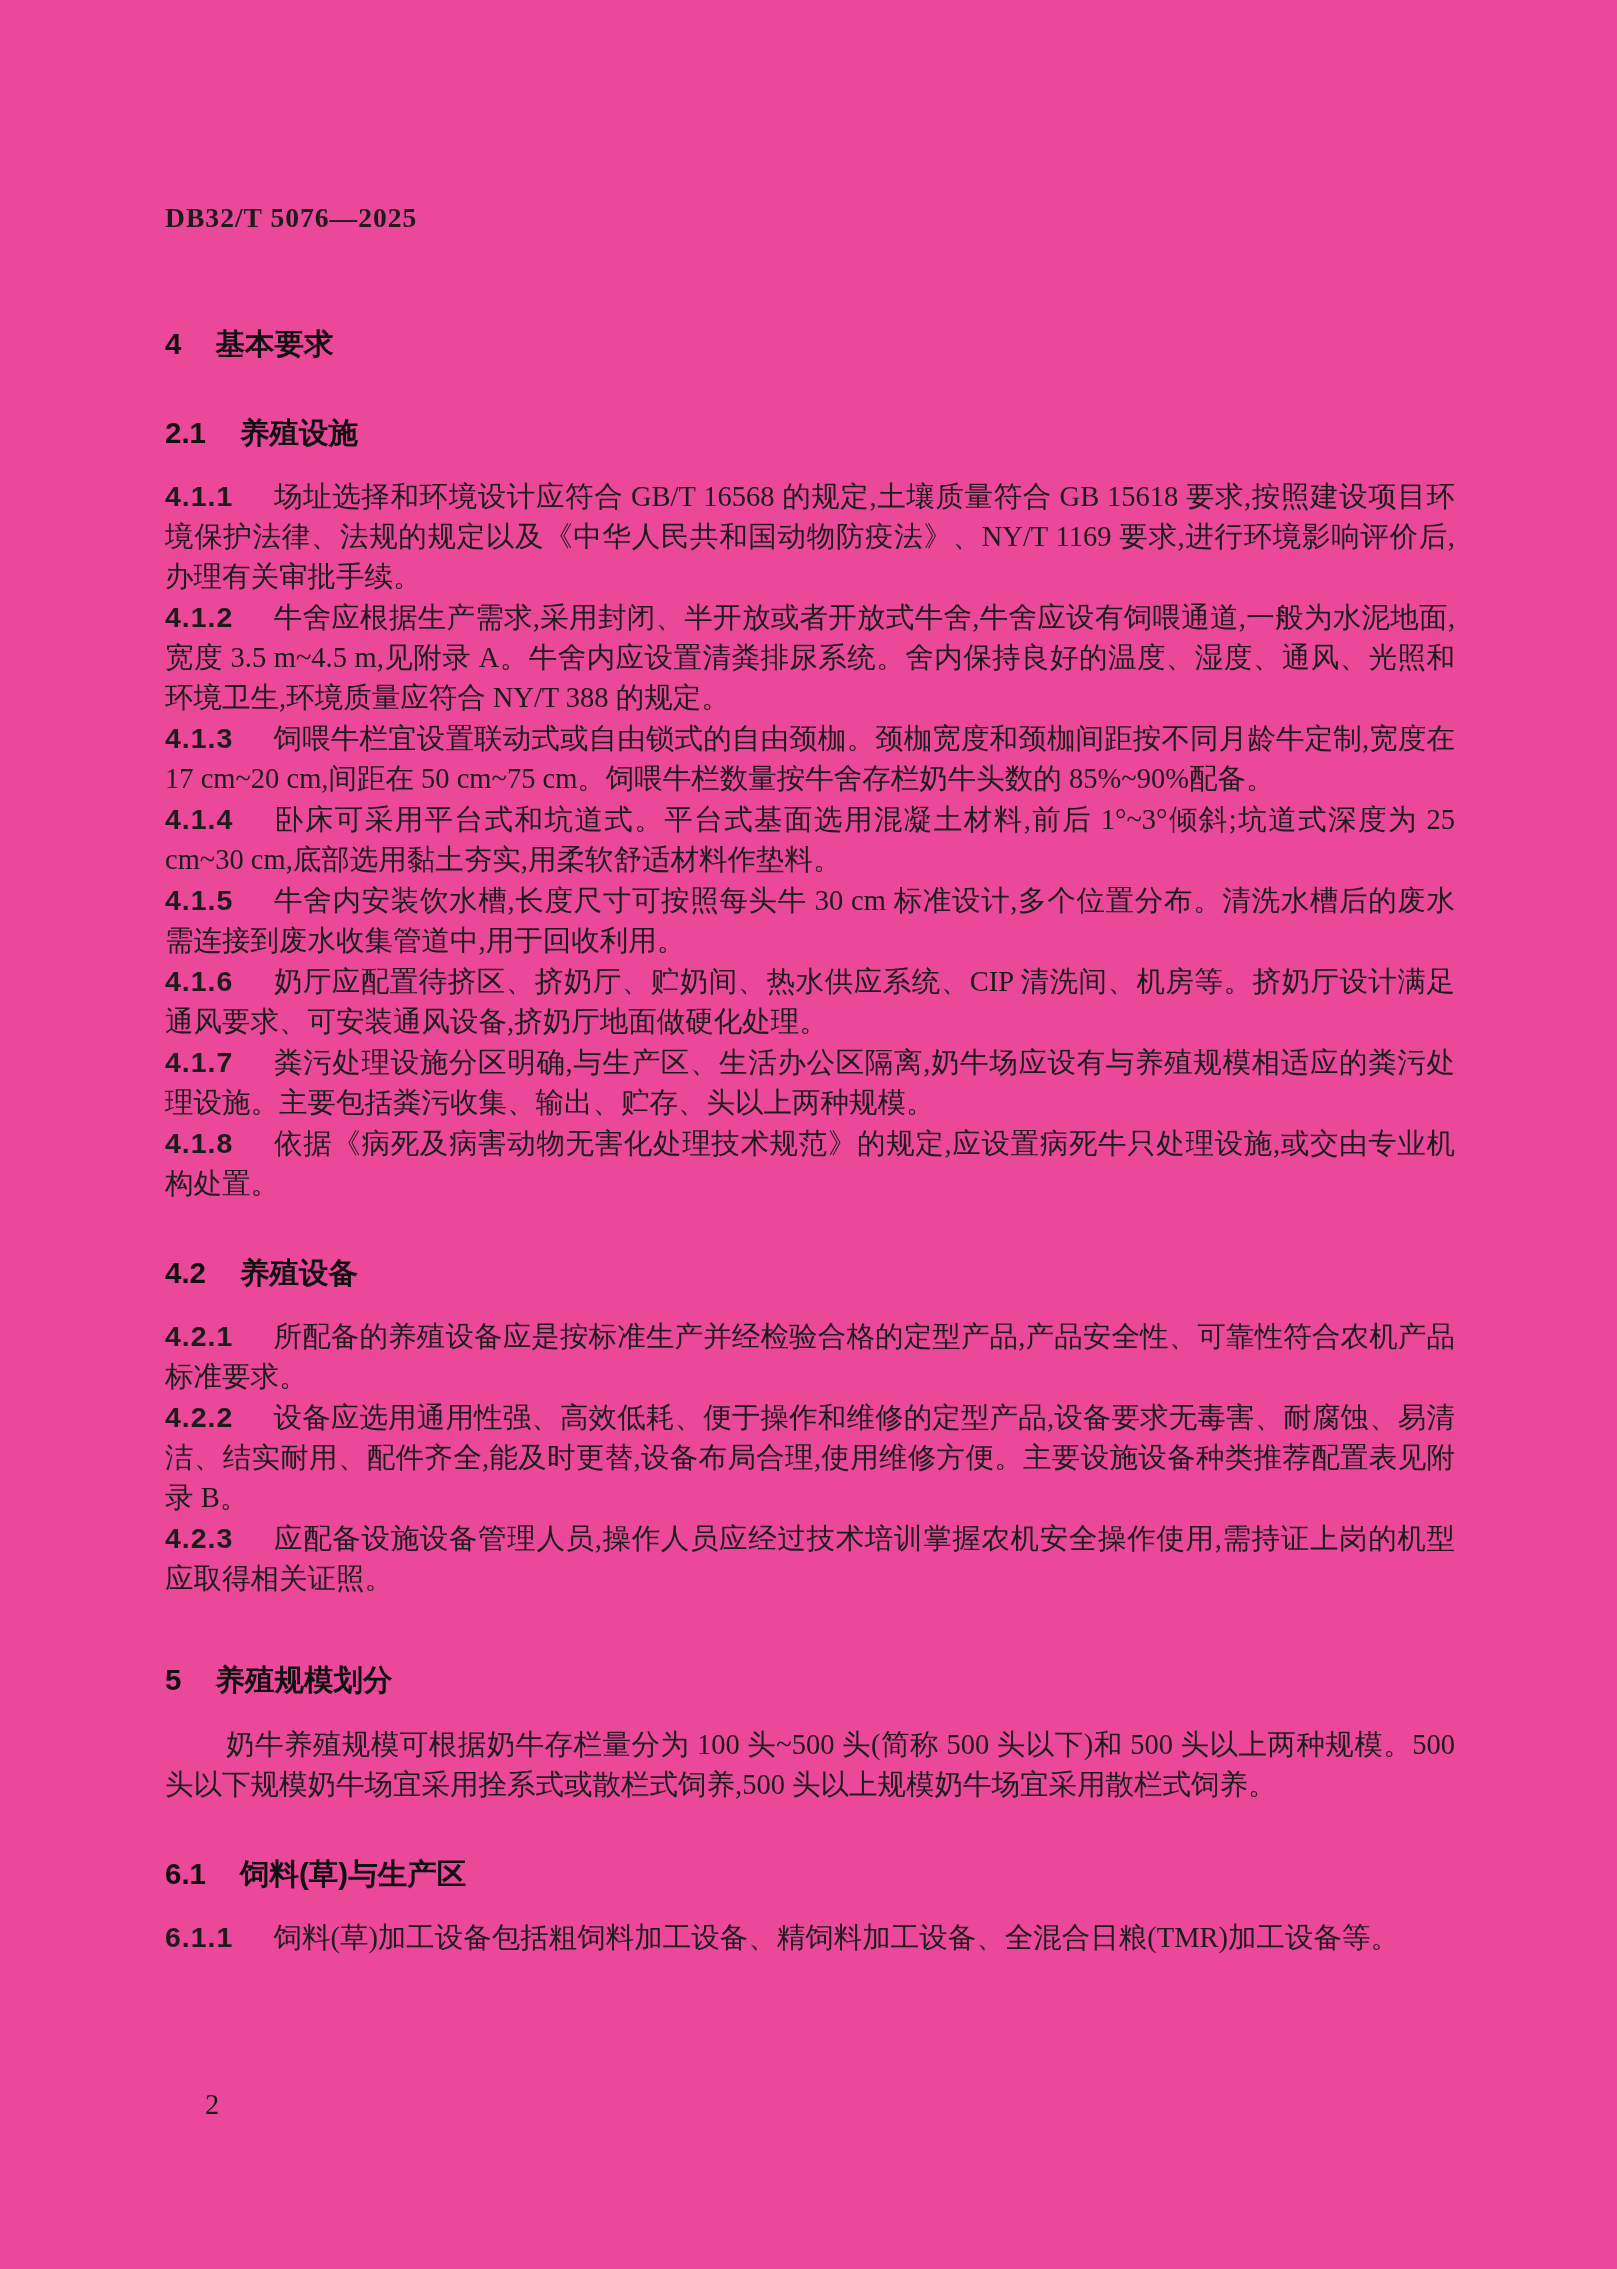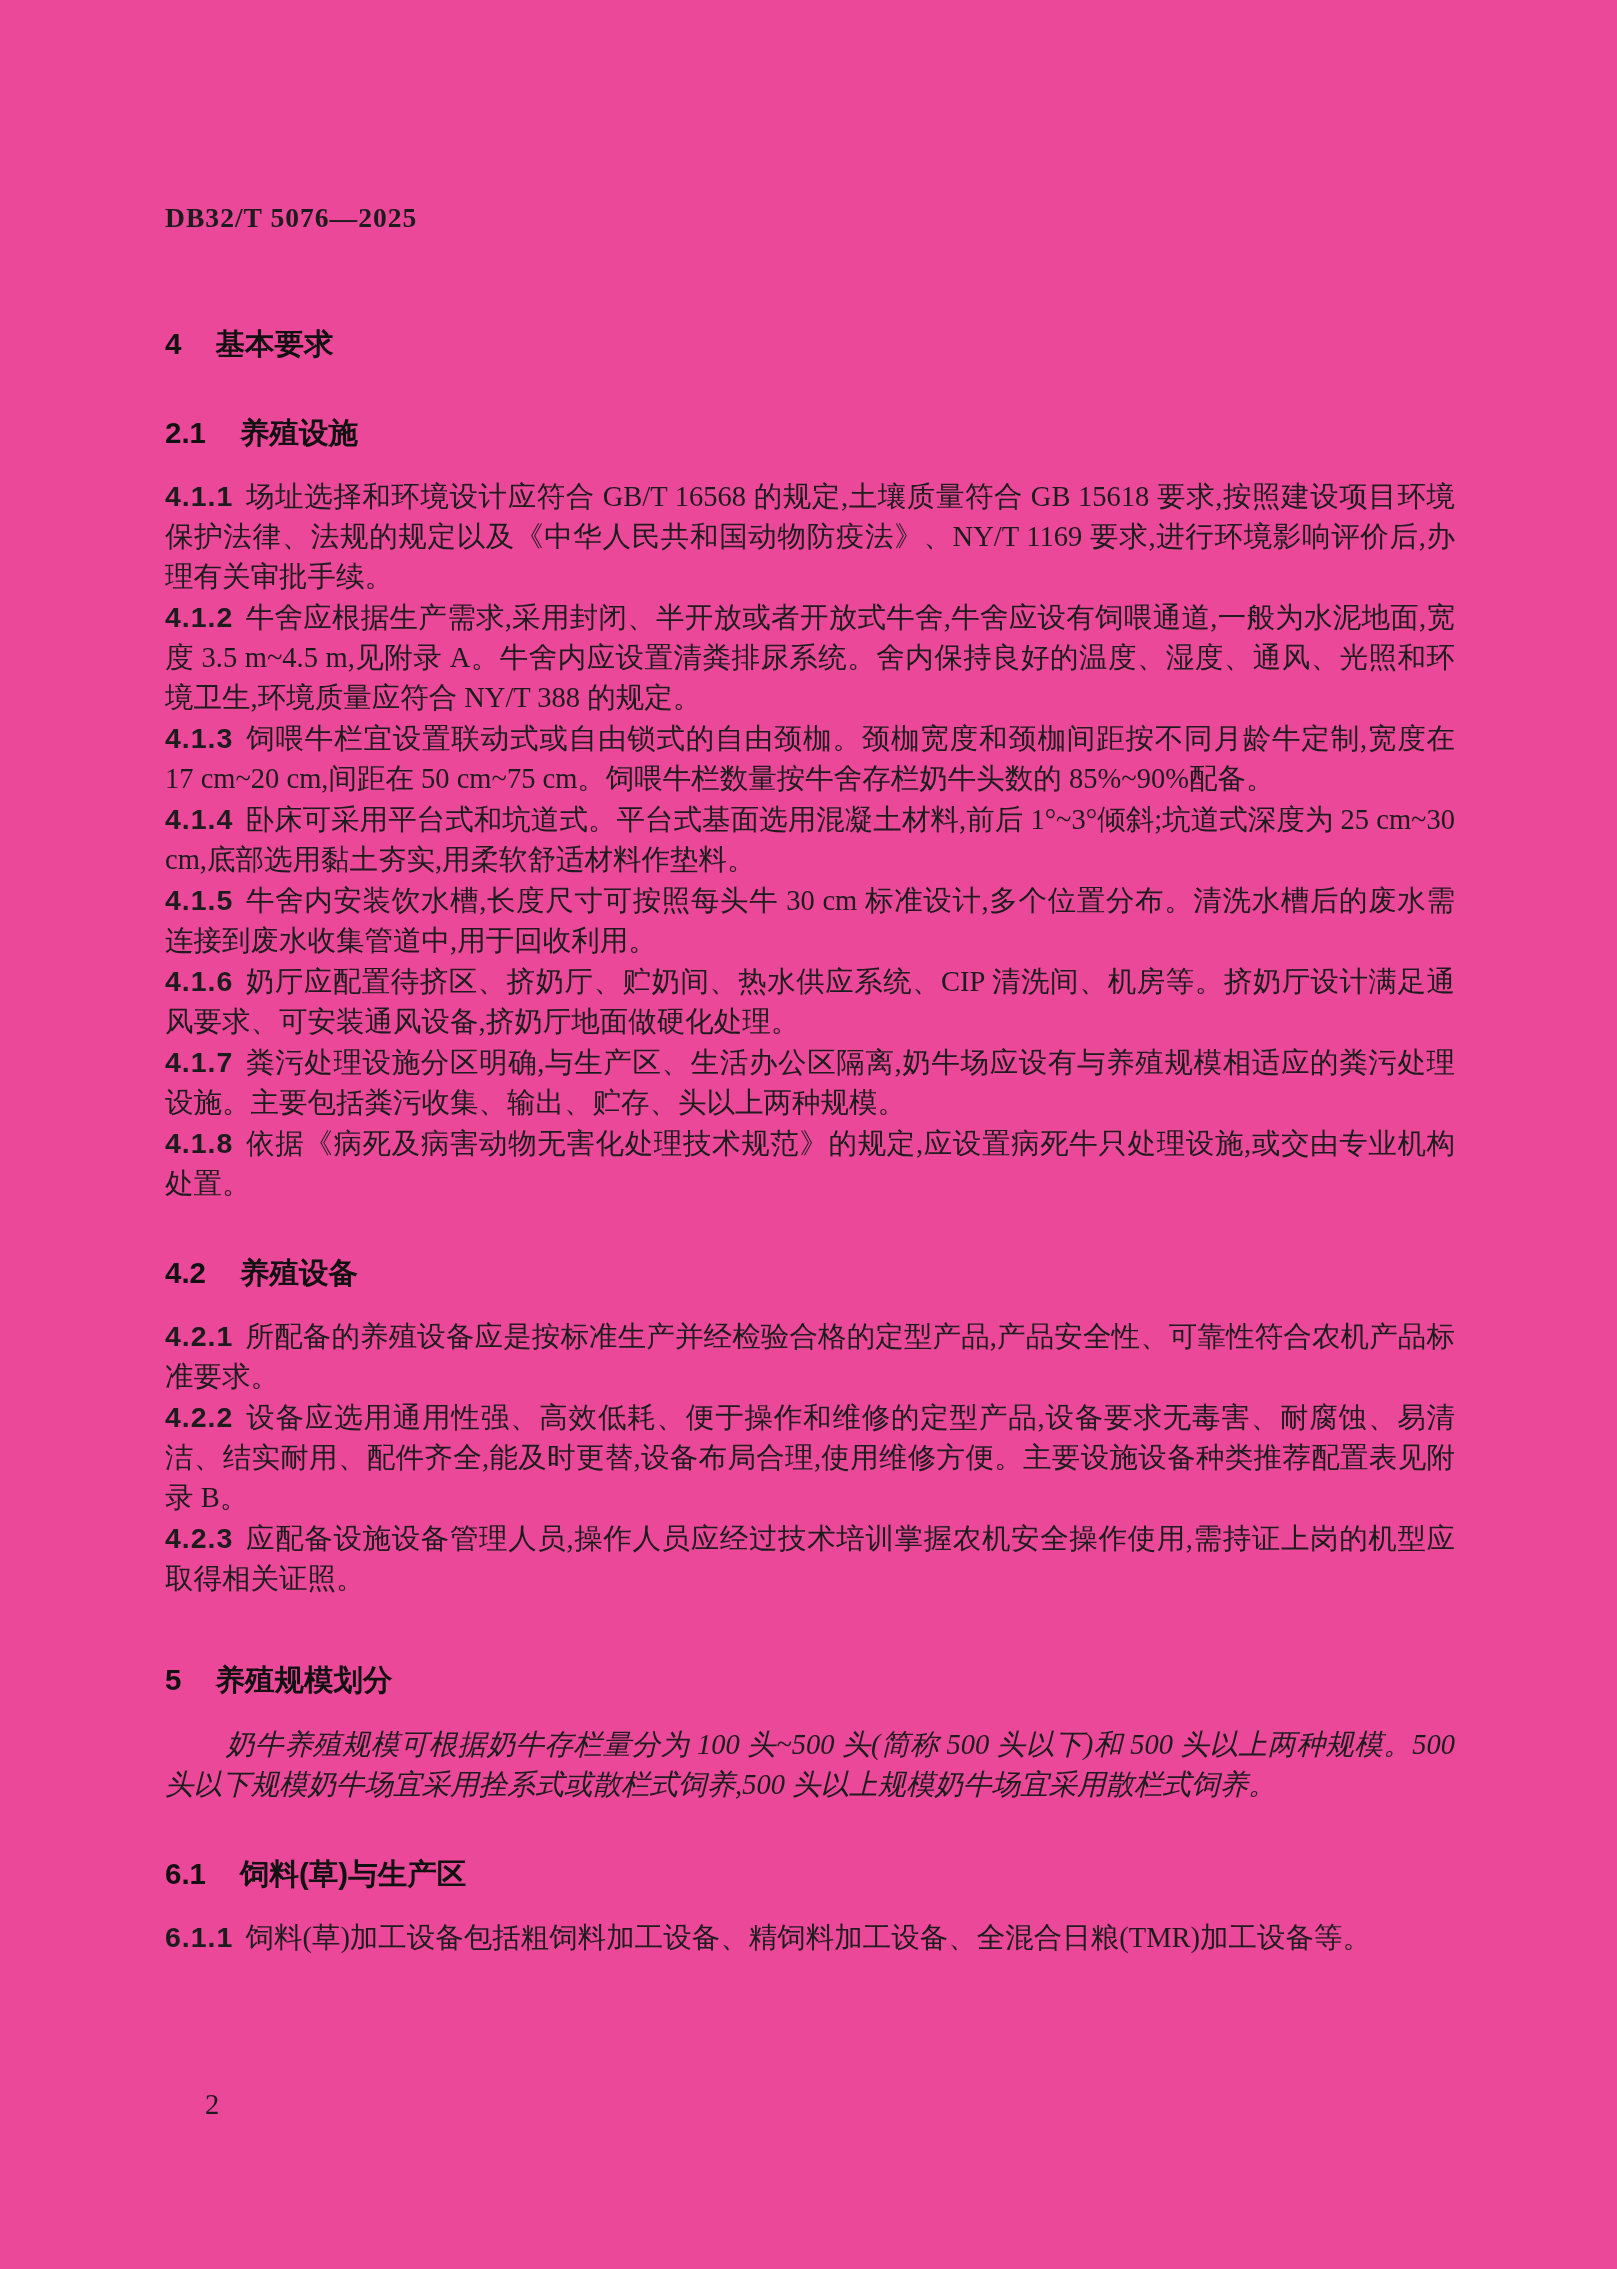--- a/index.html
+++ b/index.html
@@ -36,24 +36,24 @@
     font-family: "Liberation Serif", serif;
     font-size: 28.5px;
     line-height: 40px;
     text-align: justify;
     text-justify: inter-ideograph;
     color: #1c1c1c;
   }
   .clause .cnum {
     font-family: "Liberation Sans", sans-serif;
     font-weight: bold;
-    margin-right: 12px;
+    margin-right: 40px;
     letter-spacing: 1px;
   }
-  .para-indent { text-indent: 61px; font-style: italic; }
+  .para-indent { text-indent: 61px; }
   .page-num {
     position: absolute;
     left: 205px;
     top: 2089px;
     font-family: "Liberation Serif", serif;
     font-size: 28.5px;
     color: #1c1c1c;
   }
 </style>
 </head>

